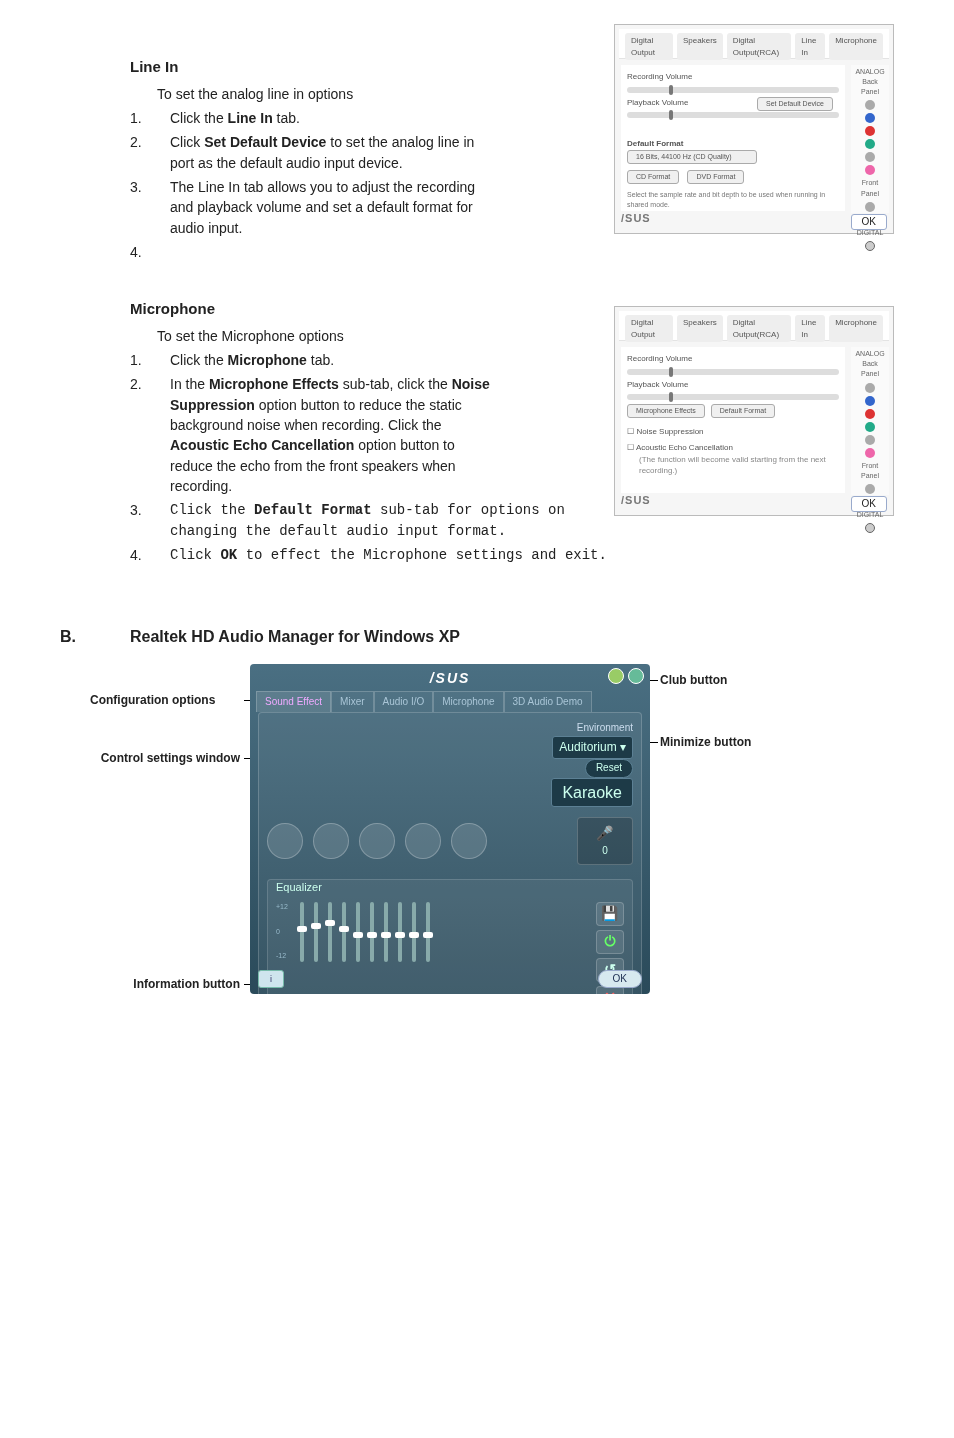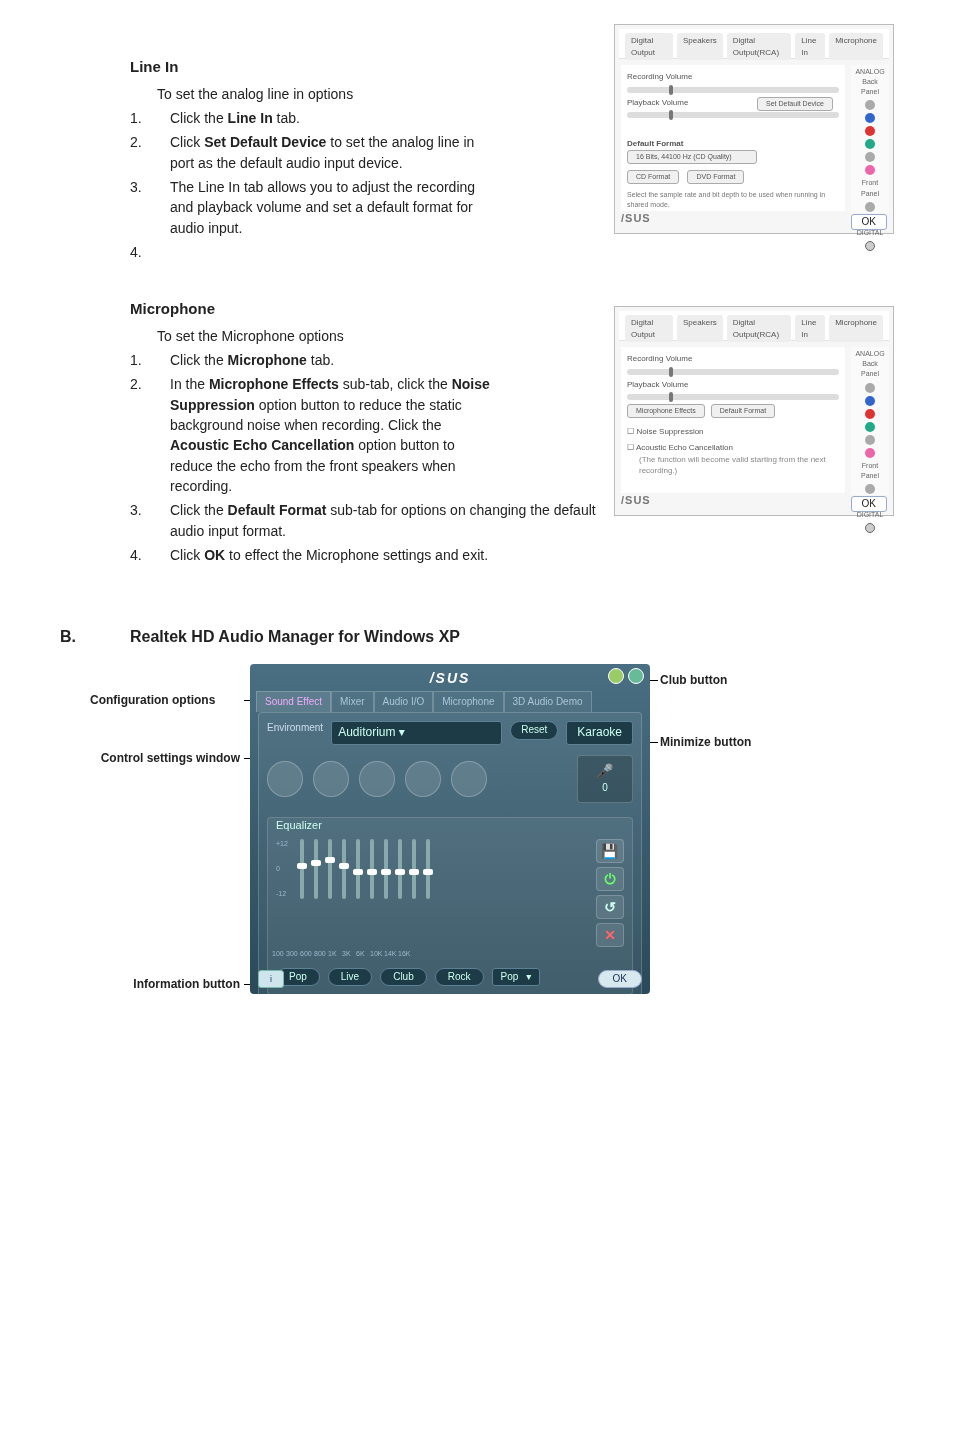--- a/index.html
+++ b/index.html
@@ -35,20 +35,21 @@
     width: 40px;
     flex: 0 0 40px;
   }
   .li-body {
     flex: 1 1 auto;
     max-width: 320px;
   }
   .li-body-wide {
     flex: 1 1 auto;
     max-width: 480px;
+    font-family: Liberation Mono, monospace;
   }
   .float-shot {
     float: right;
     width: 280px;
     height: 210px;
     margin-left: 8px;
     margin-top: 4px;
     border: 1px solid #bbb;
     background: #f6f6f6;
     position: relative;
@@ -214,24 +215,25 @@
   }
   .xp-body {
     margin:0 8px 8px 8px;
     background:rgba(255,255,255,0.06);
     border:1px solid rgba(255,255,255,0.18);
     border-radius:4px;
     padding:8px;
   }
   .xp-env-row {
     display:flex;
-    align-items:flex-start;
-    gap:8px;
+    align-items:flex-end;
+    gap:0;
     font-size:10px;
     color:#cde;
+    flex-direction:column;
   }
   .xp-env-dd {
     flex:1;
     background:#1d3a47;
     border:1px solid #5c8094;
     padding:2px 6px;
     border-radius:3px;
     color:#cfe;
     font-size:12px;
   }
@@ -239,21 +241,21 @@
     background:#1d3a47;
     border:1px solid #5c8094;
     color:#cfe;
     font-size:10px;
     padding:1px 10px;
     border-radius:10px;
   }
   .xp-kar {
     background:#1d3a47;
     color:#cfe;
-    font-size:12px;
+    font-size:16px;
     padding:2px 10px;
     border-radius:3px;
     border:1px solid #5c8094;
   }
   .xp-icons {
     margin-top:10px;
     display:flex;
     justify-content:space-between;
     align-items:center;
   }

